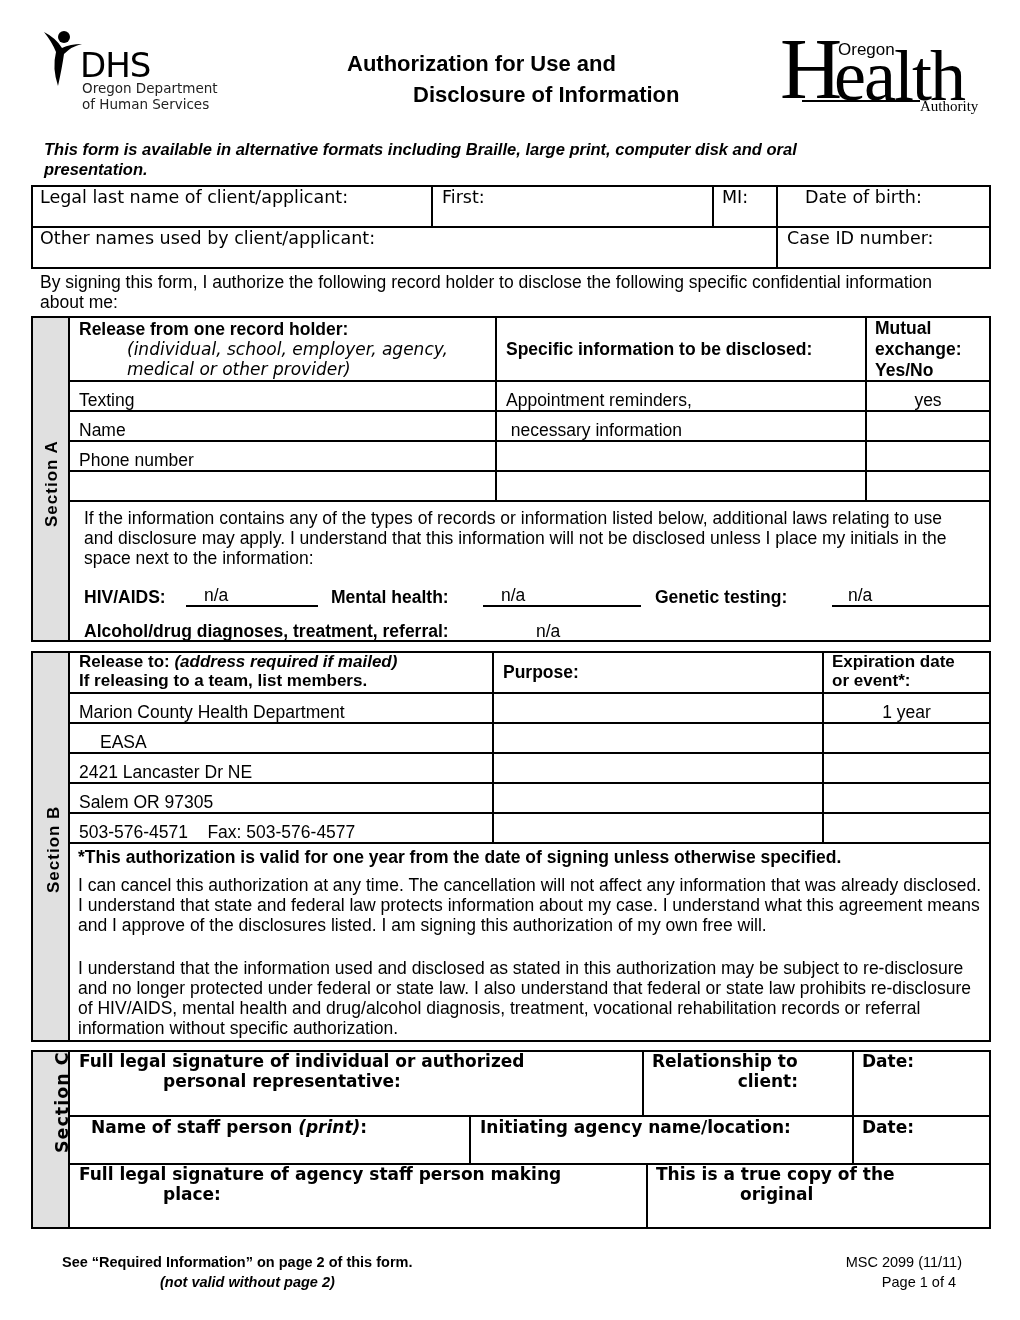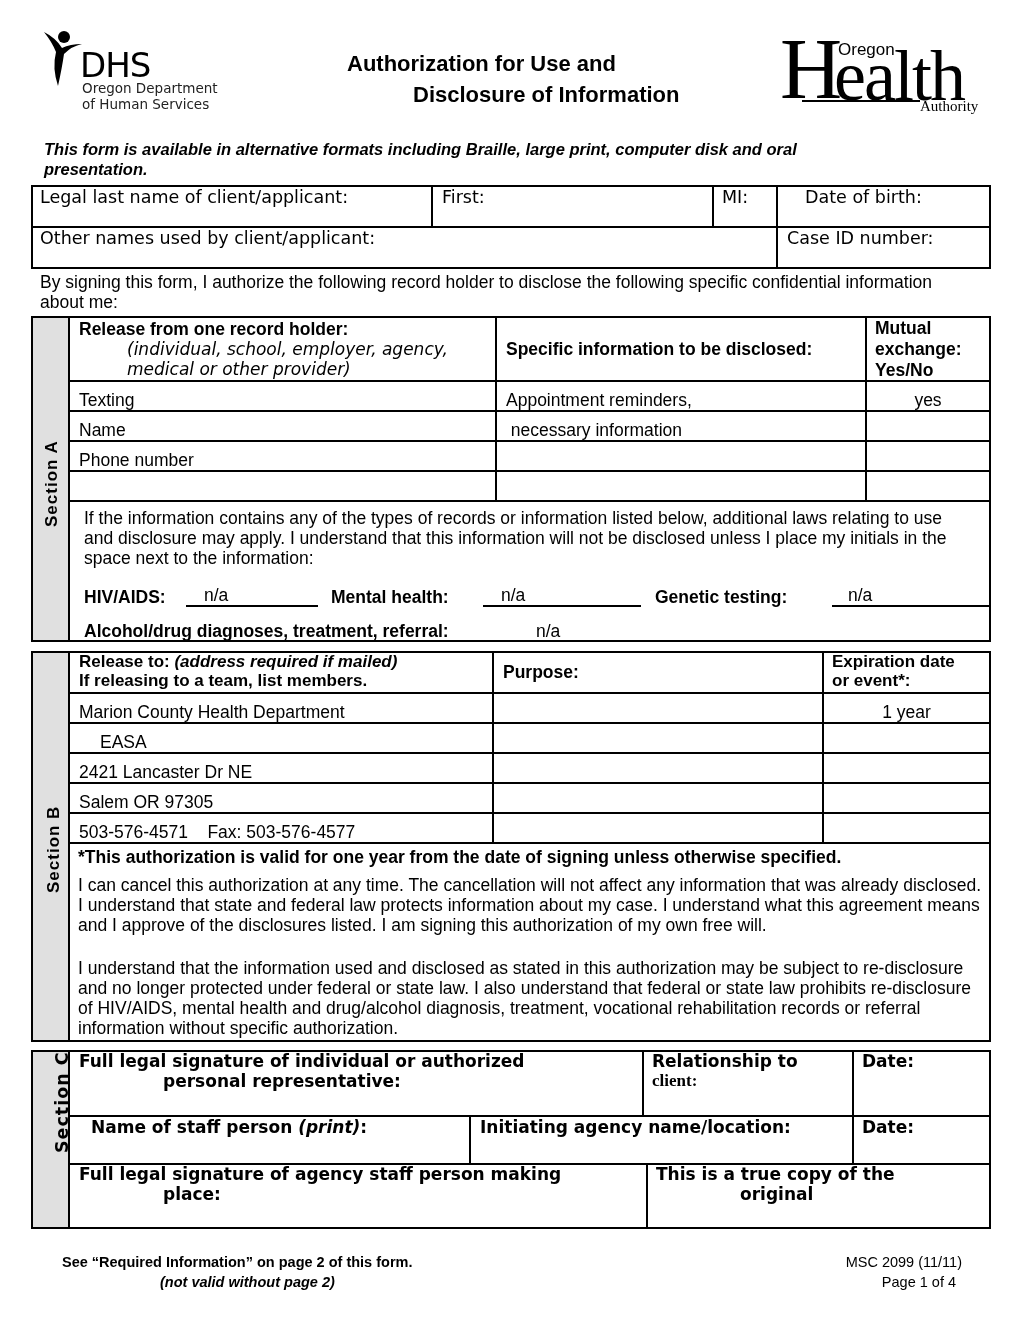--- a/index.html
+++ b/index.html
@@ -197,21 +197,21 @@
 <div class="line-v" style="left:646px;top:1163px;height:66px;"></div>
 
 <div class="dv tb" style="position:absolute;left:79px;top:1051px;font-size:17px;line-height:20px;white-space:nowrap;">
   <div>Full legal signature of individual or authorized</div>
   <div style="padding-left:84px;">personal representative:</div>
 </div>
 <div class="abs" style="left:72px;top:1092px;width:568px;height:22px;"></div>
 
 <div class="dv tb" style="position:absolute;left:652px;top:1051px;width:196px;font-size:17px;line-height:20px;">
   <div>Relationship to</div>
-  <div style="padding-right:50px;font-family:Liberation Serif, serif;">client:</div>
+  <div style="text-align:right;padding-right:50px;">client:</div>
 </div>
 <div class="abs" style="left:645px;top:1092px;width:205px;height:22px;"></div>
 
 <div class="dv tb t" style="left:862px;top:1051px;font-size:17px;">Date:</div>
 <div class="abs" style="left:855px;top:1075px;width:133px;height:38px;"></div>
 
 <div class="dv tb t" style="left:79px;top:1117px;font-size:17px;margin-left:12px;">
   <span style="white-space:pre;">Name of staff person </span><span style="font-style:italic;">(print)</span><span>:</span>
 </div>
 <div class="abs" style="left:72px;top:1139px;width:396px;height:23px;"></div>

